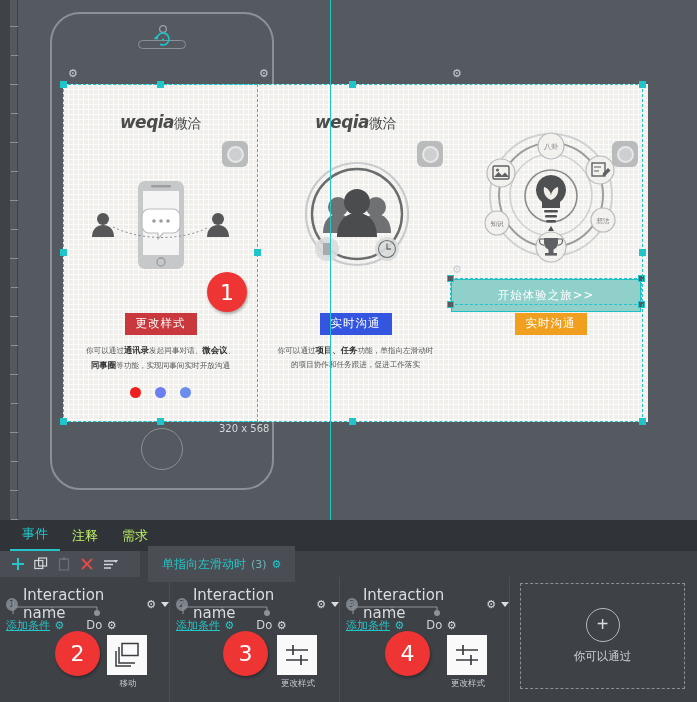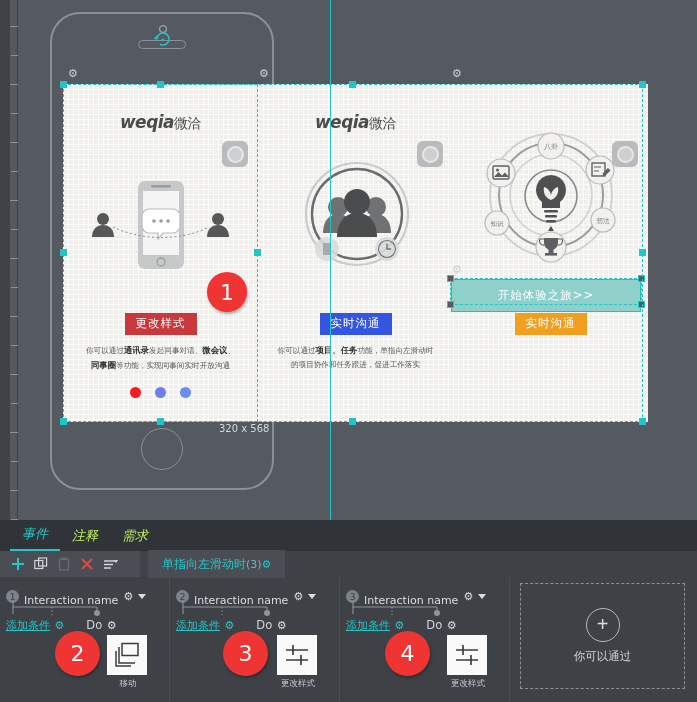--- a/index.html
+++ b/index.html
@@ -90,42 +90,42 @@
   
   .guide-v { position:absolute; top:0; width:1px; height:520px; background:#1fc5c9; z-index:28; }
   .dim-label { position:absolute; font-size:10px; color:#d6d9dd; z-index:29;
     font-family:"DejaVu Sans", sans-serif; }
 
   
   #bottom { position:absolute; left:0; top:520px; width:697px; height:182px;
     background:#3e4146; border-top:1px solid #2e3135; }
 
   #tabs { position:relative; height:30px; background:#303338; display:flex;
-    align-items:flex-end; padding-left:10px;font-style:italic; }
+    align-items:flex-end; padding-left:10px; }
   .tab { padding:3px 12px 6px; font-size:13px; color:#bef264; cursor:default;
     font-family:"DejaVu Sans", sans-serif; }
   .tab.active { color:#24c6c9; border-bottom:2px solid #24c6c9; }
 
   #toolbar-row { position:relative; height:26px; background:#3e4146; display:flex; align-items:center; }
   #tool-left { width:140px; height:26px; background:#4a4e54; display:flex;
     align-items:center; gap:9px; padding-left:11px; }
   .ticon { width:14px; height:14px; position:relative; display:block; }
-  #evt-tab { margin-left:8px; height:28px; padding:4px 14px; background:#4a4e54;
-    display:flex; align-items:center; color:#24c6c9; font-size:12px;
+  #evt-tab { margin-left:8px; height:36px; padding:4px 14px; background:#4a4e54;
+    display:flex; align-items:center; gap:5px; color:#24c6c9; font-size:12px;
     font-family:"DejaVu Sans", sans-serif; }
   #evt-tab .cnt { color:#6fb6b8; font-size:11px; }
 
   #cards { position:relative; display:flex; height:126px; }
   .card { position:relative; width:170px; height:126px; padding:9px 0 0 6px;
     border-right:1px solid #4b4f55; }
   .card-head { display:flex; align-items:center; gap:5px; }
   .badge-num { width:13px; height:13px; border-radius:50%; background:#7d838b; color:#3e4146;
     font-size:9px; display:flex; align-items:center; justify-content:center;
     font-family:"DejaVu Sans", sans-serif; }
-  .iname { font-size:11px; color:#d9dde2; font-family:"DejaVu Sans", sans-serif;margin-top:8px; }
+  .iname { font-size:15px; color:#d9dde2; font-family:"DejaVu Sans", sans-serif; }
   .gear { color:#d9dde2; font-size:11px; line-height:1; }
   .caret { width:0;height:0;border-left:4px solid transparent;border-right:4px solid transparent;
     border-top:5px solid #d9dde2; }
 
   .connector { position:absolute; left:12px; top:24px; width:98px; height:16px; }
   .cond-row { position:absolute; left:6px; top:38px; display:flex; align-items:center; gap:22px; }
   .cond-link { font-size:11px; color:#24c6c9; text-decoration:underline;
     font-family:"DejaVu Sans", sans-serif; }
   .do-lbl { font-size:11.5px; color:#cfd4da; font-family:"DejaVu Sans", sans-serif; }
 

